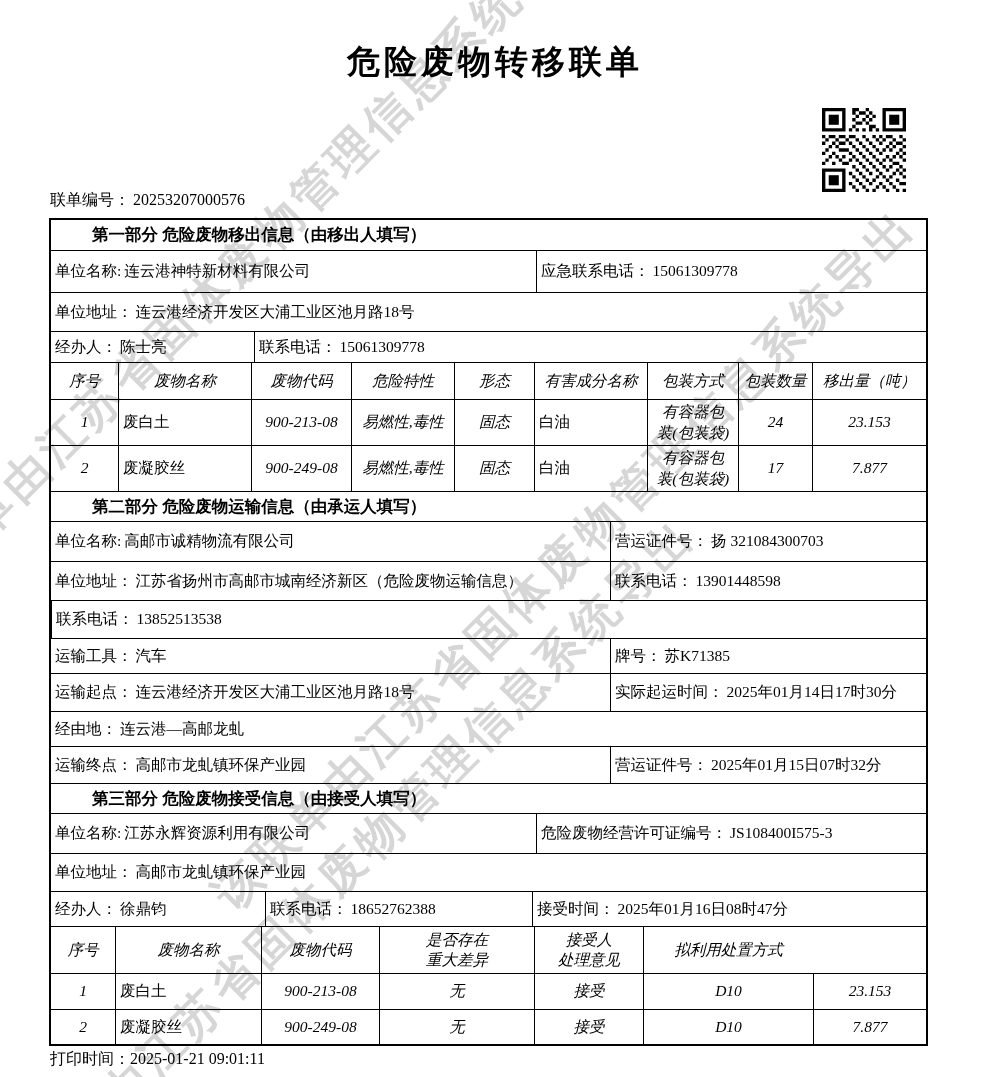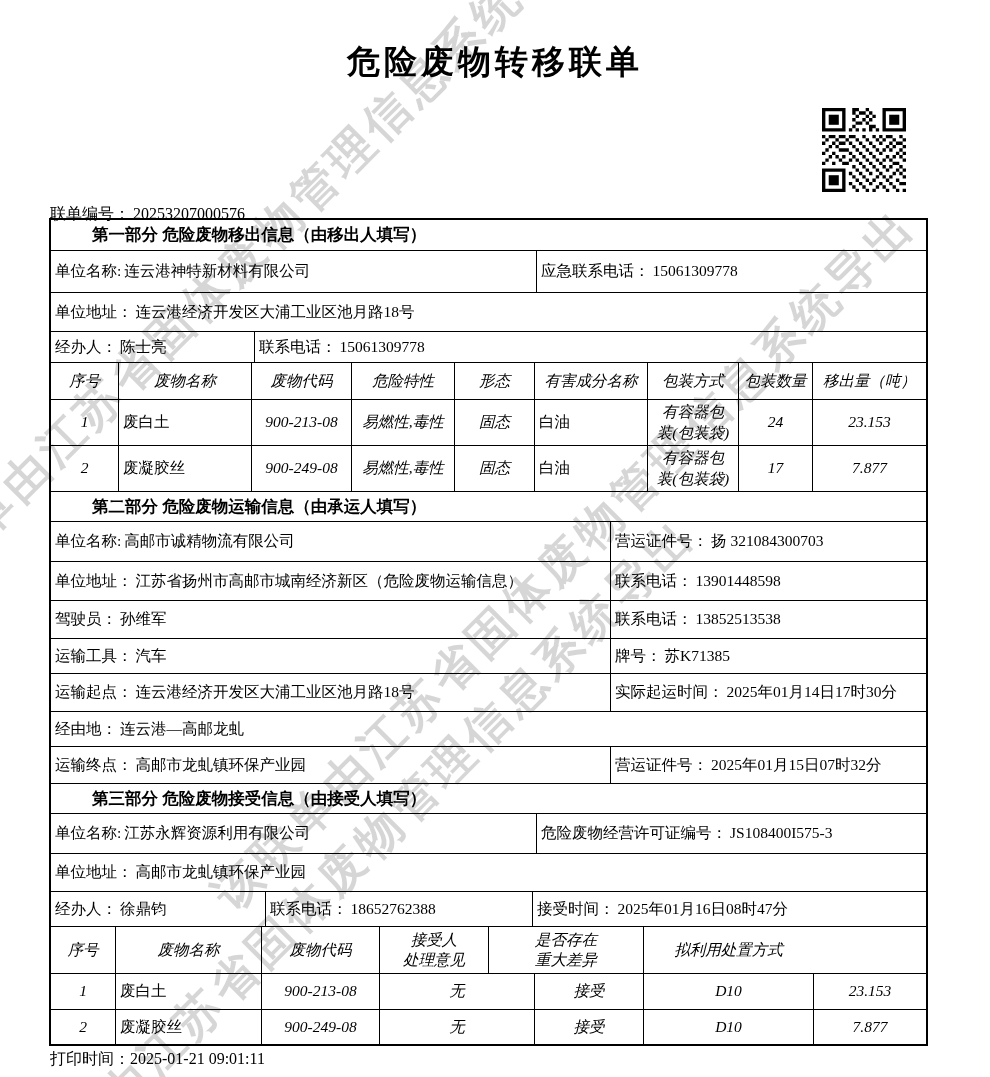--- a/index.html
+++ b/index.html
@@ -1,20 +1,20 @@
 <!DOCTYPE html>
 <html><head>
 <meta charset="utf-8">
 <style>
   html,body{margin:0;padding:0;background:#fff;}
   .sheet{position:relative;width:990px;height:1077px;background:#ffffff;overflow:hidden;
          font-family:"Liberation Serif","DejaVu Serif",serif;color:#000;}
   .doc-title{position:absolute;top:40px;left:0;width:100%;text-align:center;
              font-size:33px;font-weight:bold;letter-spacing:4px;}
-  .mno{position:absolute;left:50px;top:204px;font-size:16px;text-align:center;}
+  .mno{position:absolute;left:50px;top:190px;font-size:16px;text-align:center;}
   .print-time{position:absolute;left:50px;top:1049px;font-size:16px;}
   .tbl{position:absolute;left:49px;top:218px;width:879px;border:2px solid #000;box-sizing:border-box;background:transparent;z-index:1;}
   .row{display:flex;border-top:1px solid #000;box-sizing:border-box;align-items:stretch;}
   .row.first{border-top:none;}
   .c{border-left:1px solid #000;box-sizing:border-box;display:flex;align-items:center;
      padding:0 4px;font-size:15.5px;overflow:hidden;line-height:1.3;}
   .c.cf{border-left:none;}
   .ctr{justify-content:center;text-align:center;font-style:italic;}
   .pre{white-space:pre-line;}
   .sec{font-weight:bold;font-size:16.5px;padding-left:41px;}
@@ -134,24 +134,20 @@
       <div class="c cf" style="width:559px">
           <span class="lb">单位地址：</span>
           <span class="vl">江苏省扬州市高邮市城南经济新区（危险废物运输信息）</span>
         </div>
       <div class="c" style="width:316px">
           <span class="lb">联系电话：</span>
           <span class="vl">13901448598</span>
         </div>
     </div>
     <div class="row" style="height:38px">
-      <div class="c cf" style="width:559px">
-          <span class="lb">驾驶员：</span>
-          <span class="vl">孙维军</span>
-        </div>
       <div class="c" style="width:316px">
           <span class="lb">联系电话：</span>
           <span class="vl">13852513538</span>
         </div>
     </div>
     <div class="row" style="height:35px">
       <div class="c cf" style="width:559px">
           <span class="lb">运输工具：</span>
           <span class="vl">汽车</span>
         </div>
@@ -217,24 +213,24 @@
         </div>
       <div class="c" style="width:394px">
           <span class="lb">接受时间：</span>
           <span class="vl">2025年01月16日08时47分</span>
         </div>
     </div>
     <div class="row" style="height:47px">
       <div class="c cf ctr" style="width:64px">序号</div>
       <div class="c ctr" style="width:146px">废物名称</div>
       <div class="c ctr" style="width:118px">废物代码</div>
+      <div class="c ctr pre" style="width:155px">是否存在
+重大差异</div>
       <div class="c ctr pre" style="width:109px">接受人
 处理意见</div>
-      <div class="c ctr pre" style="width:155px">是否存在
-重大差异</div>
       <div class="c ctr" style="width:170px">拟利用处置方式</div>
     </div>
     <div class="row" style="height:36px">
       <div class="c cf ctr" style="width:64px">1</div>
       <div class="c" style="width:146px">废白土</div>
       <div class="c ctr" style="width:118px">900-213-08</div>
       <div class="c ctr" style="width:155px">无</div>
       <div class="c ctr" style="width:109px">接受</div>
       <div class="c ctr" style="width:170px">D10</div>
       <div class="c ctr" style="width:113px">23.153</div>

